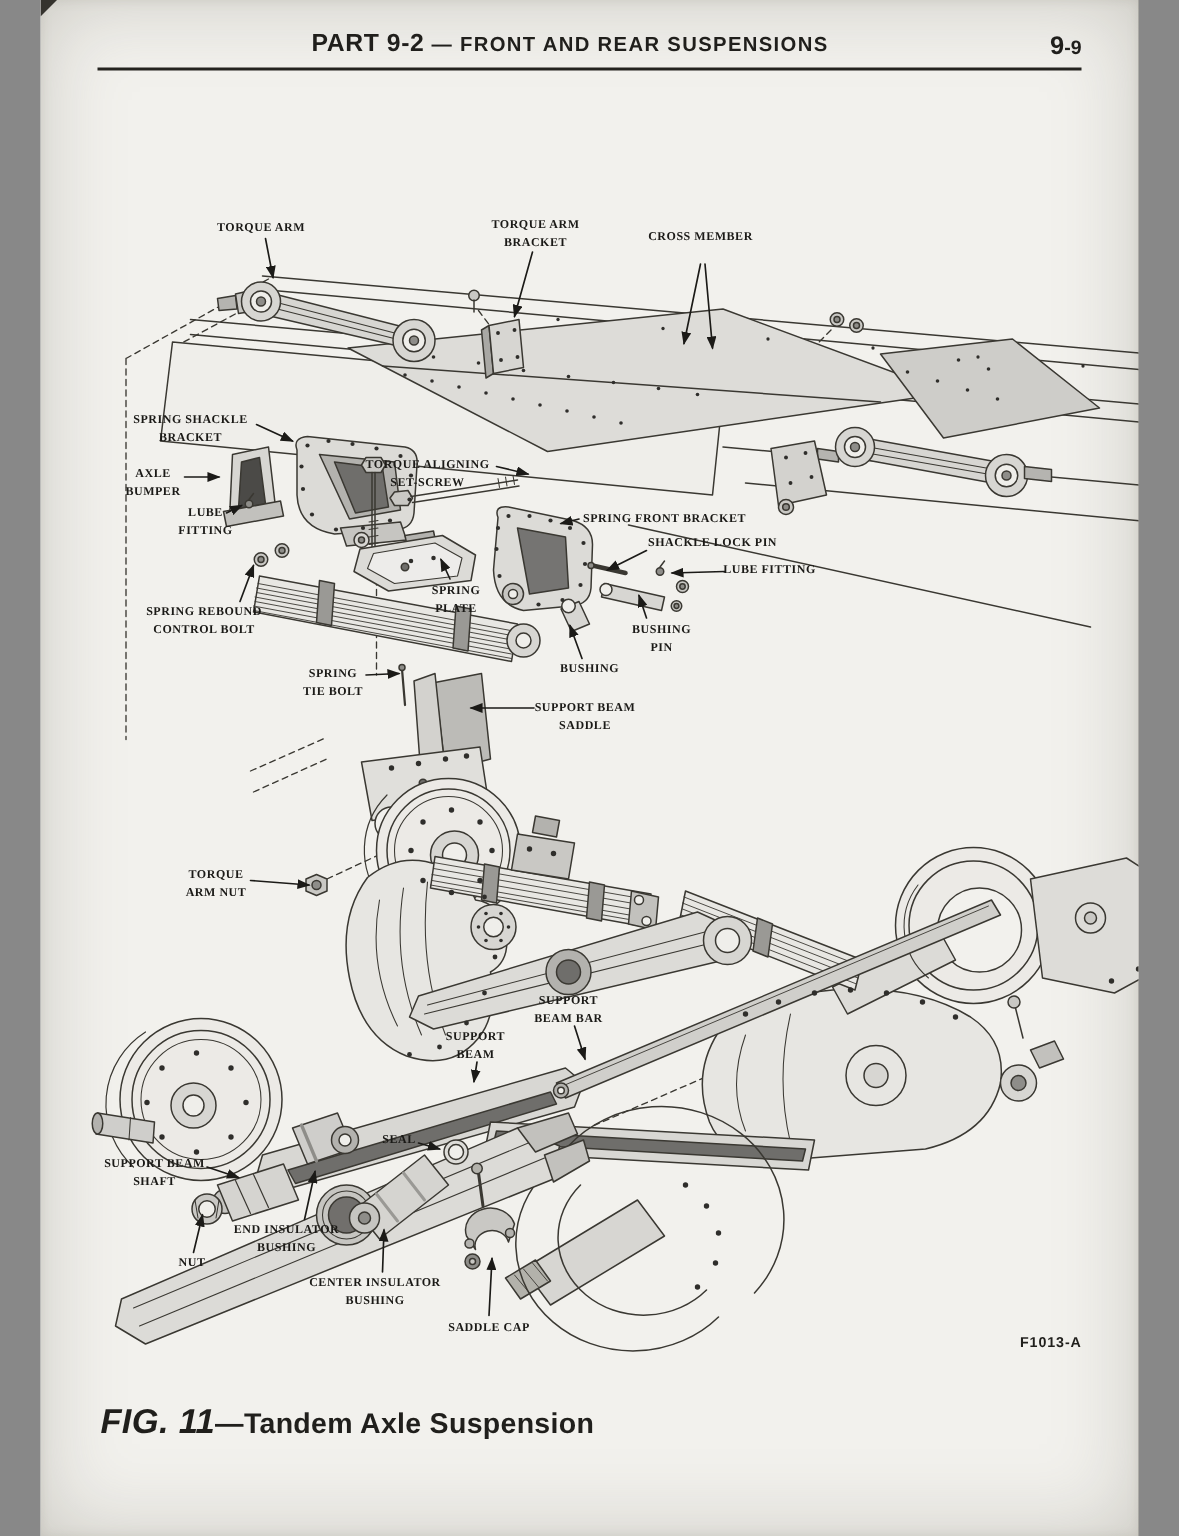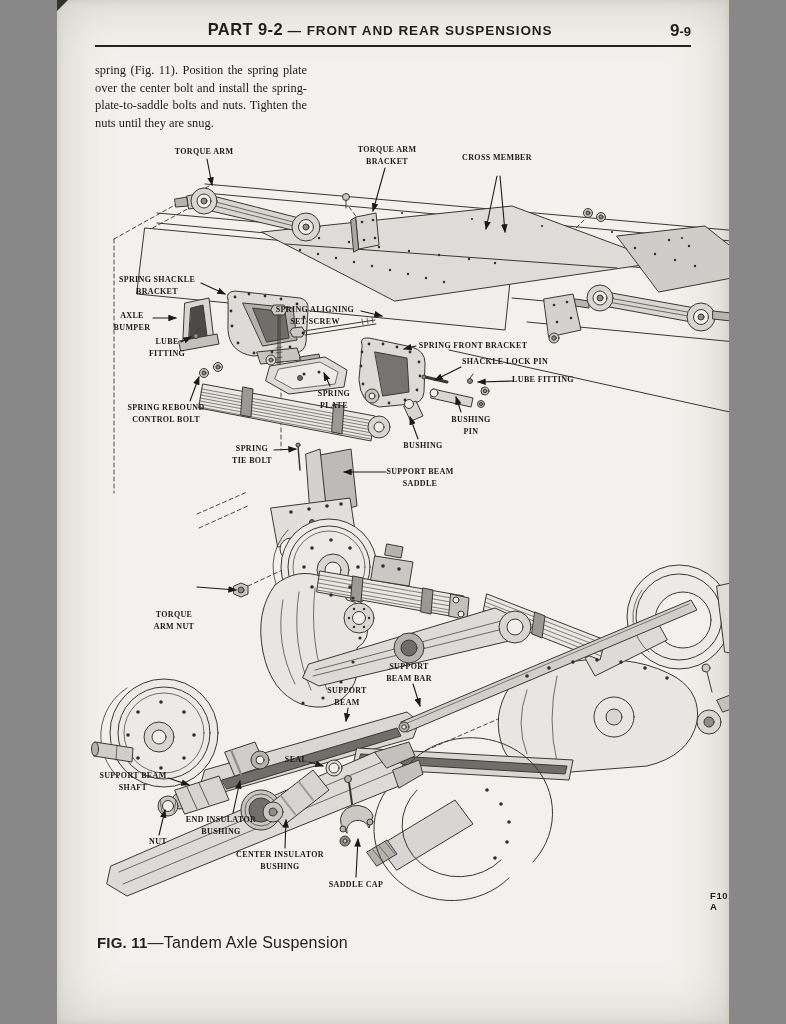--- a/index.html
+++ b/index.html
@@ -1,17 +1,17 @@
 <!DOCTYPE html>
 <html><head>
 <meta charset="utf-8">
 <style>
   html,body{margin:0;padding:0;background:#888;}
   .page{
-    position:relative;width:672px;height:1024px;margin:0 auto;
+    position:relative;width:732px;height:1024px;margin:0 auto;
     background:#f2f1ed;overflow:hidden;
     box-shadow:inset 0 0 55px rgba(125,120,108,.33), inset 0 0 8px rgba(125,120,108,.18);
     font-family:"Liberation Sans",sans-serif;color:#201f1c;
   }
   .corner-tl{position:absolute;left:0;top:0;width:0;height:0;
     border-top:11px solid #35332e;border-right:11px solid transparent;}
   
   .header{position:absolute;left:38px;right:38px;top:20px;height:26px;}
   .h-title{text-align:center;padding-right:26px;white-space:nowrap;}
   .h-part{font-weight:700;font-size:16.5px;letter-spacing:.4px;}
@@ -33,37 +33,36 @@
   
   .diagram-svg{position:absolute;left:0;top:0;width:786px;height:1024px;}
   .lbl{
     position:absolute;transform:translateX(-50%);
     font-size:8px;font-weight:700;letter-spacing:.35px;line-height:1.45;
     text-align:center;white-space:pre-line;color:#1b1a17;z-index:3;font-family:Liberation Serif, serif;
   }
   
   .figcode{position:absolute;left:653px;top:890px;font-weight:700;font-size:9.5px;letter-spacing:.6px;}
   .caption{position:absolute;left:40px;top:934px;white-space:nowrap;}
-  .cap-fig{font-weight:700;font-size:15px;letter-spacing:.2px;}
-  .cap-title{font-weight:400;font-size:16px;letter-spacing:.2px;}
+  .cap-fig{font-weight:700;font-size:23px;letter-spacing:.2px;font-style:italic;}
+  .cap-title{font-weight:700;font-size:19px;letter-spacing:.2px;}
 </style>
 </head>
 <body>
 
 <div class="page">
   <div class="corner-tl"></div>
 
   <div class="header">
     <div class="h-title"><span class="h-part">PART 9-2</span><span class="h-rest"> — FRONT AND REAR SUSPENSIONS</span></div>
     <div class="h-page"><span class="h-page-b">9</span><span class="h-page-r">-9</span></div>
   </div>
   <div class="rule"></div>
 
   <div class="cols">
-    <p class="col c1"><span>spring (Fig. 11). Position the spring plate over the center bolt and install the spring-plate-to-saddle bolts and nuts. Tighten the nuts until they are snug.</span></p>
   </div>
 
   <svg class="diagram-svg" viewBox="0 0 786 1024">
     <defs>
       <marker id="ah" markerWidth="8" markerHeight="6" refX="7" refY="3" orient="auto">
         <path d="M0,0 L8,3 L0,6 Z" fill="#1b1a17"></path>
       </marker>
     </defs>
 
     <g stroke="#3a3832" stroke-width="1" fill="none" stroke-linejoin="round" stroke-linecap="round">
@@ -510,37 +509,37 @@
   <div class="lbl" style="left:147px;top:146px">TORQUE ARM</div>
   <div class="lbl" style="left:330px;top:144px">TORQUE ARM
 BRACKET</div>
   <div class="lbl" style="left:440px;top:152px">CROSS MEMBER</div>
   <div class="lbl" style="left:100px;top:274px">SPRING SHACKLE
 BRACKET</div>
   <div class="lbl" style="left:75px;top:310px">AXLE
 BUMPER</div>
   <div class="lbl" style="left:110px;top:336px">LUBE
 FITTING</div>
-  <div class="lbl" style="left:258px;top:304px">SPRING ALIGNING
+  <div class="lbl" style="left:258px;top:304px">TORQUE ALIGNING
 SET-SCREW</div>
   <div class="lbl" style="left:109px;top:402px">SPRING REBOUND
 CONTROL BOLT</div>
   <div class="lbl" style="left:277px;top:388px">SPRING
 PLATE</div>
   <div class="lbl" style="left:416px;top:340px">SPRING FRONT BRACKET</div>
   <div class="lbl" style="left:448px;top:356px">SHACKLE LOCK PIN</div>
   <div class="lbl" style="left:486px;top:374px">LUBE FITTING</div>
   <div class="lbl" style="left:414px;top:414px">BUSHING
 PIN</div>
   <div class="lbl" style="left:366px;top:440px">BUSHING</div>
   <div class="lbl" style="left:195px;top:443px">SPRING
 TIE BOLT</div>
   <div class="lbl" style="left:363px;top:466px">SUPPORT BEAM
 SADDLE</div>
-  <div class="lbl" style="left:117px;top:609px">TORQUE
+  <div class="lbl" style="left:117px;top:577px">TORQUE
 ARM NUT</div>
   <div class="lbl" style="left:352px;top:661px">SUPPORT
 BEAM BAR</div>
   <div class="lbl" style="left:290px;top:685px">SUPPORT
 BEAM</div>
   <div class="lbl" style="left:239px;top:754px">SEAL</div>
   <div class="lbl" style="left:76px;top:770px">SUPPORT BEAM
 SHAFT</div>
   <div class="lbl" style="left:164px;top:814px">END INSULATOR
 BUSHING</div>

